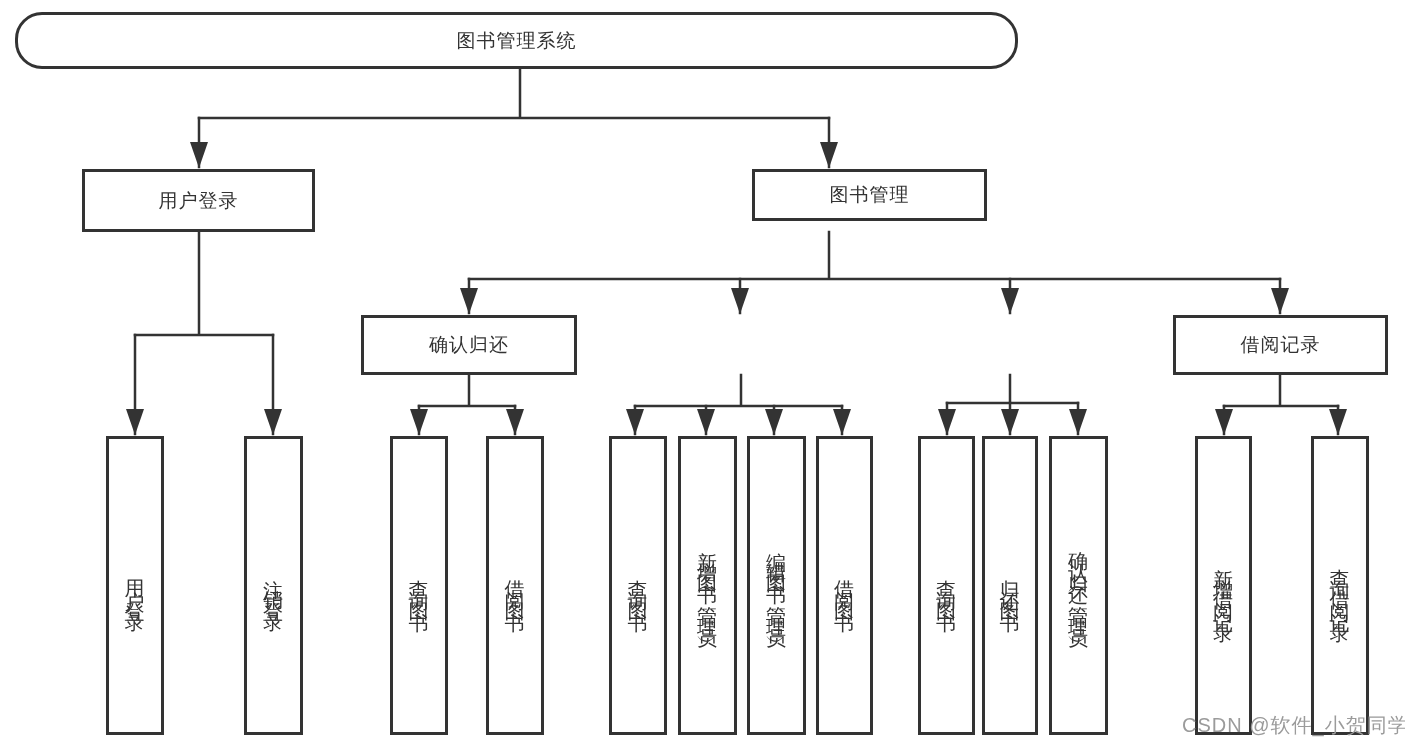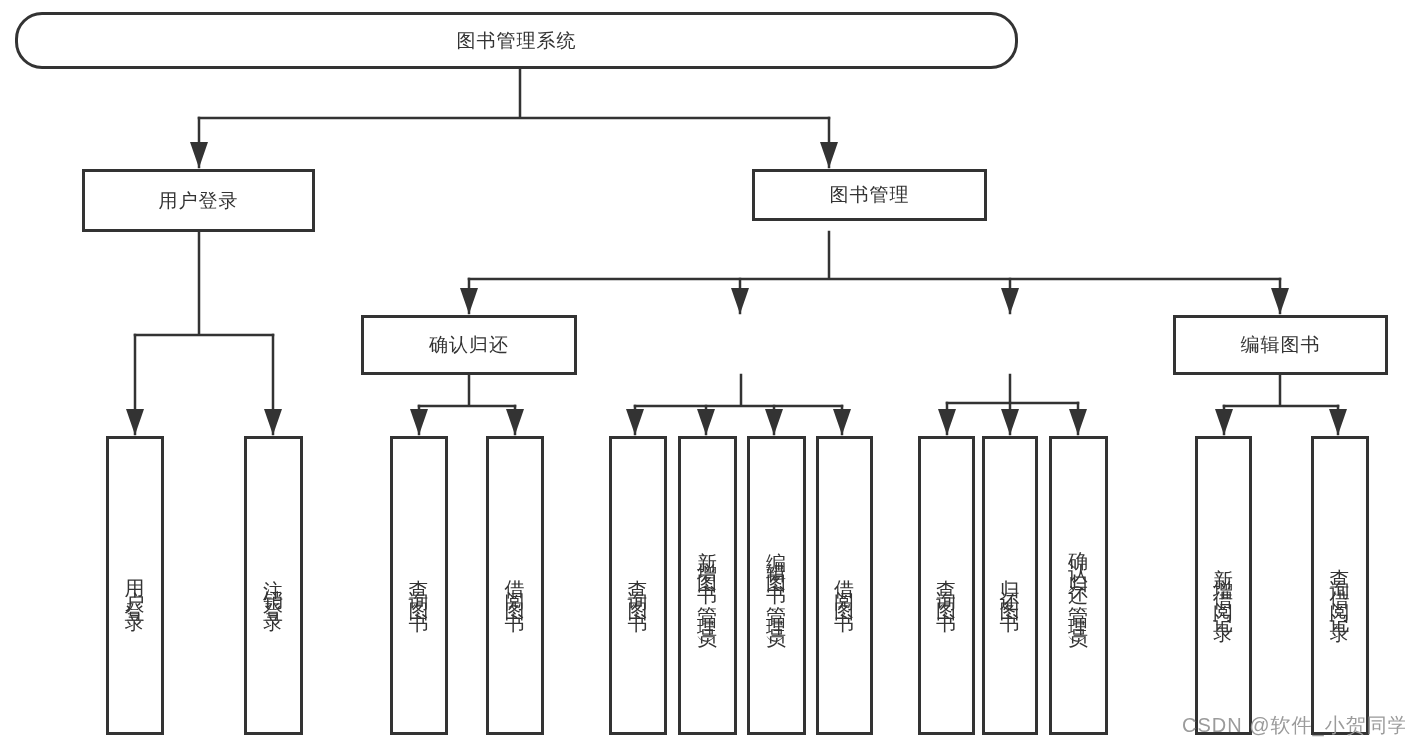--- a/index.html
+++ b/index.html
@@ -129,21 +129,21 @@
     <span>用户登录</span>
   </div>
   <div class="box hbox" style="left:752px; top:169px; width:235px; height:52px;">
     <span>图书管理</span>
   </div>
 
   <div class="box hbox" style="left:361px; top:315px; width:216px; height:60px;">
     <span>确认归还</span>
   </div>
   <div class="box hbox" style="left:1173px; top:315px; width:215px; height:60px;">
-    <span>编辑图书</span>
+    <span>借阅记录</span>
   </div>
 
   <div class="box vbox" style="left:106px; top:436px; width:58px; height:299px;">
     <span class="vlabel">用户登录</span>
   </div>
   <div class="box vbox" style="left:244px; top:436px; width:59px; height:299px;">
     <span class="vlabel">注销登录</span>
   </div>
 
   <div class="box vbox" style="left:390px; top:436px; width:58px; height:299px;">

